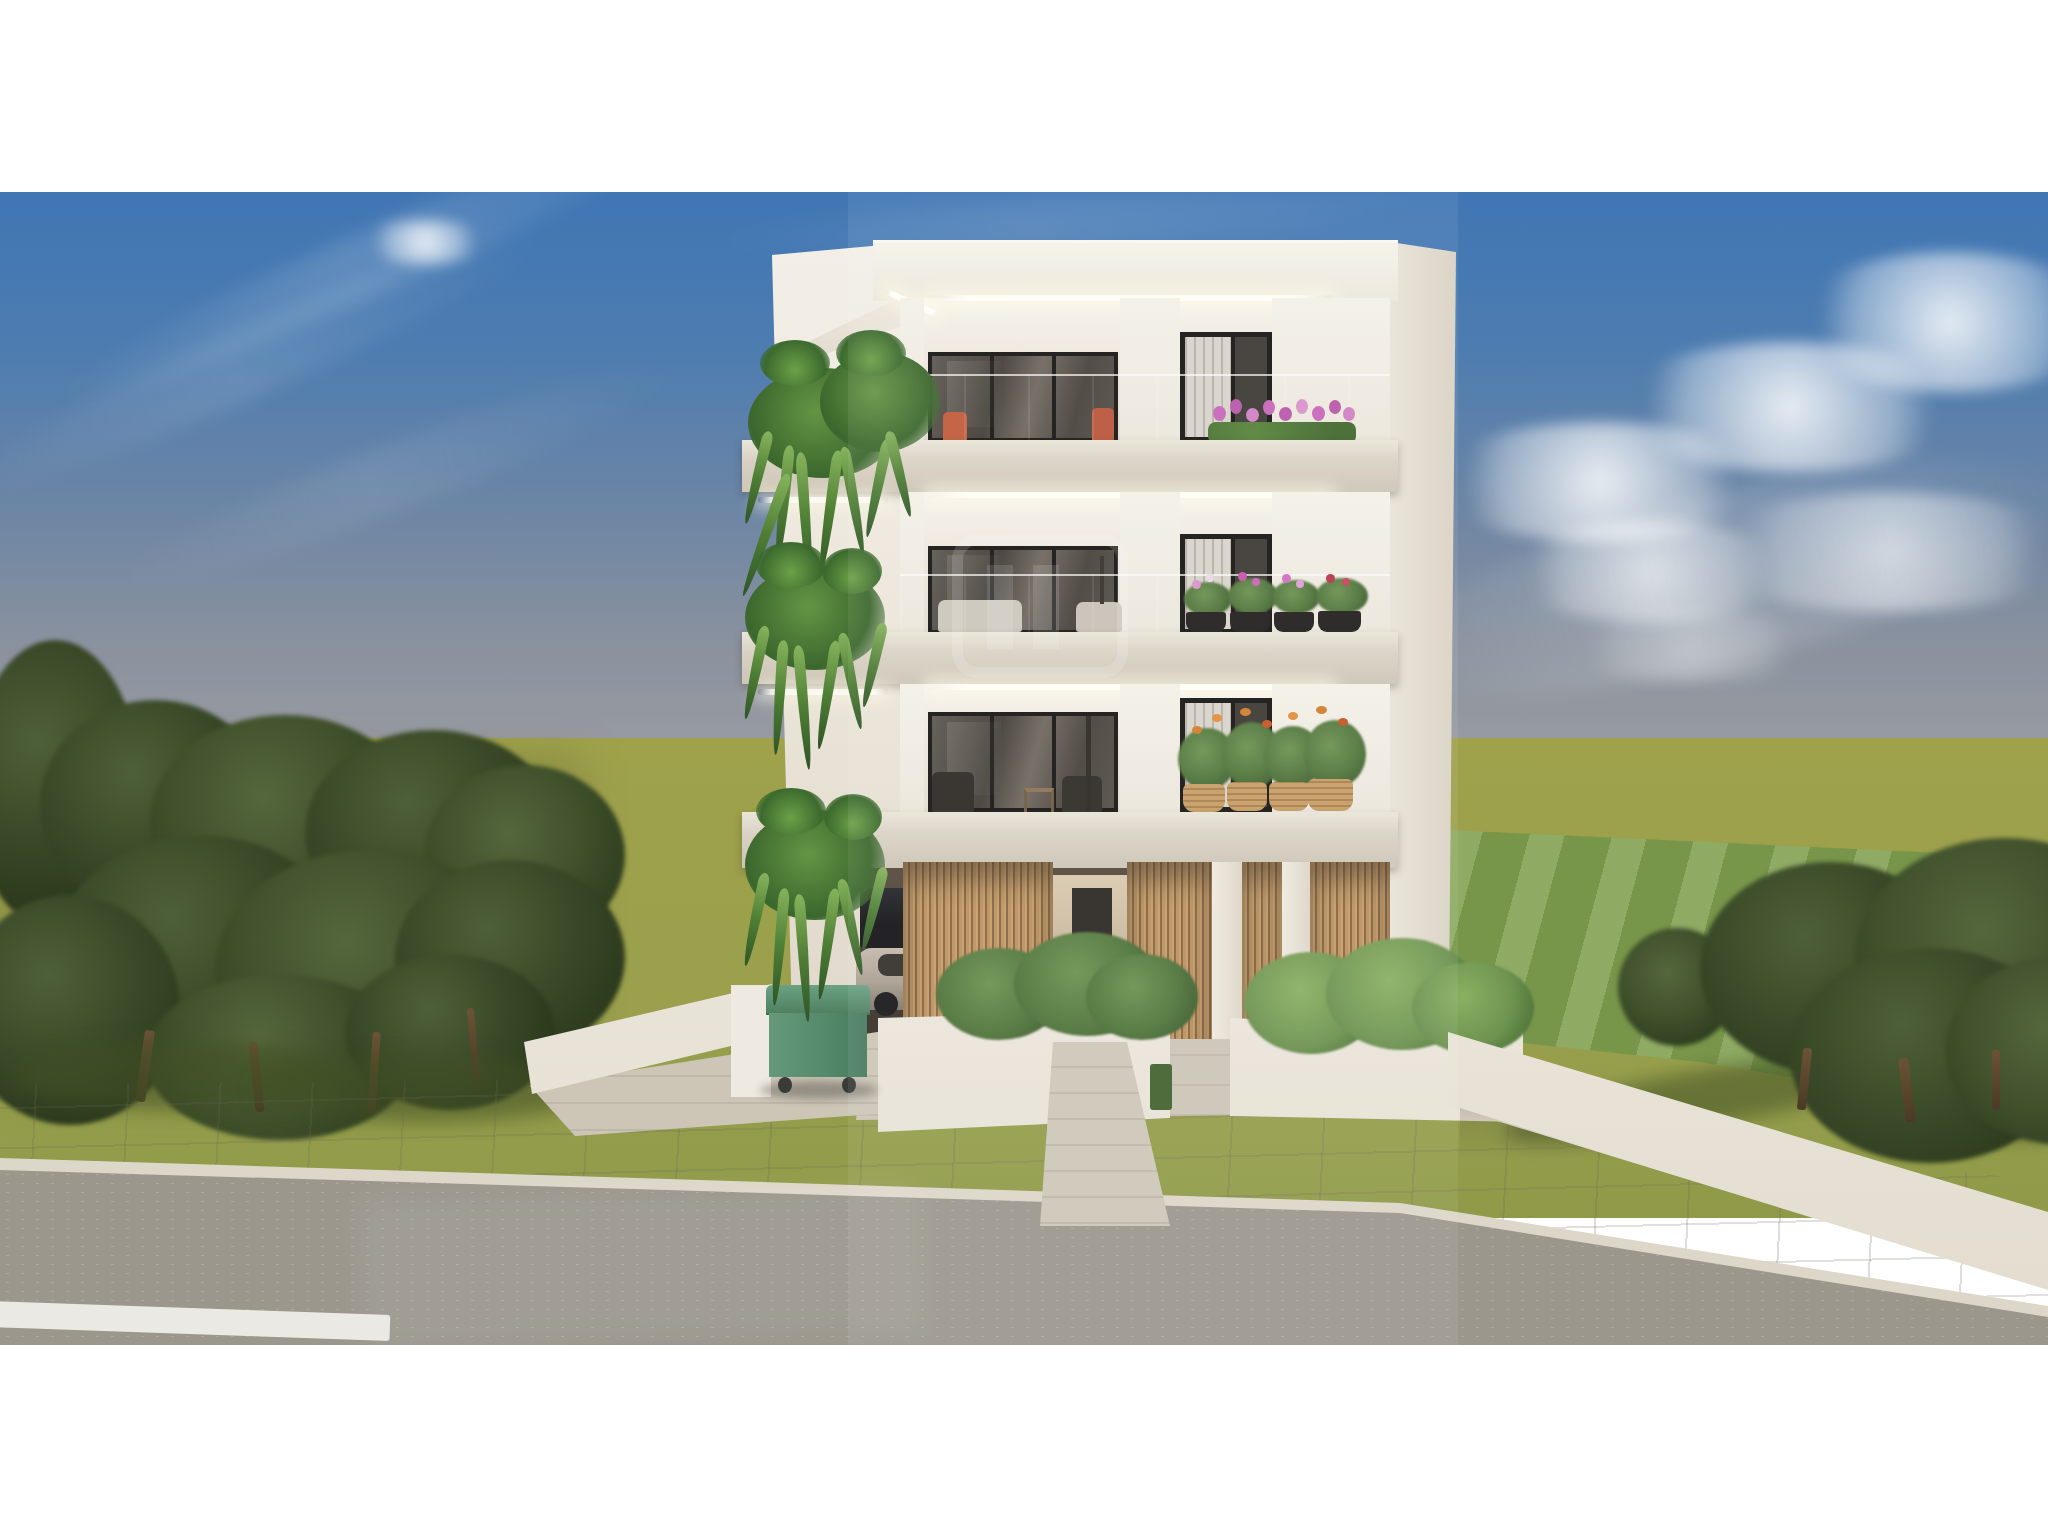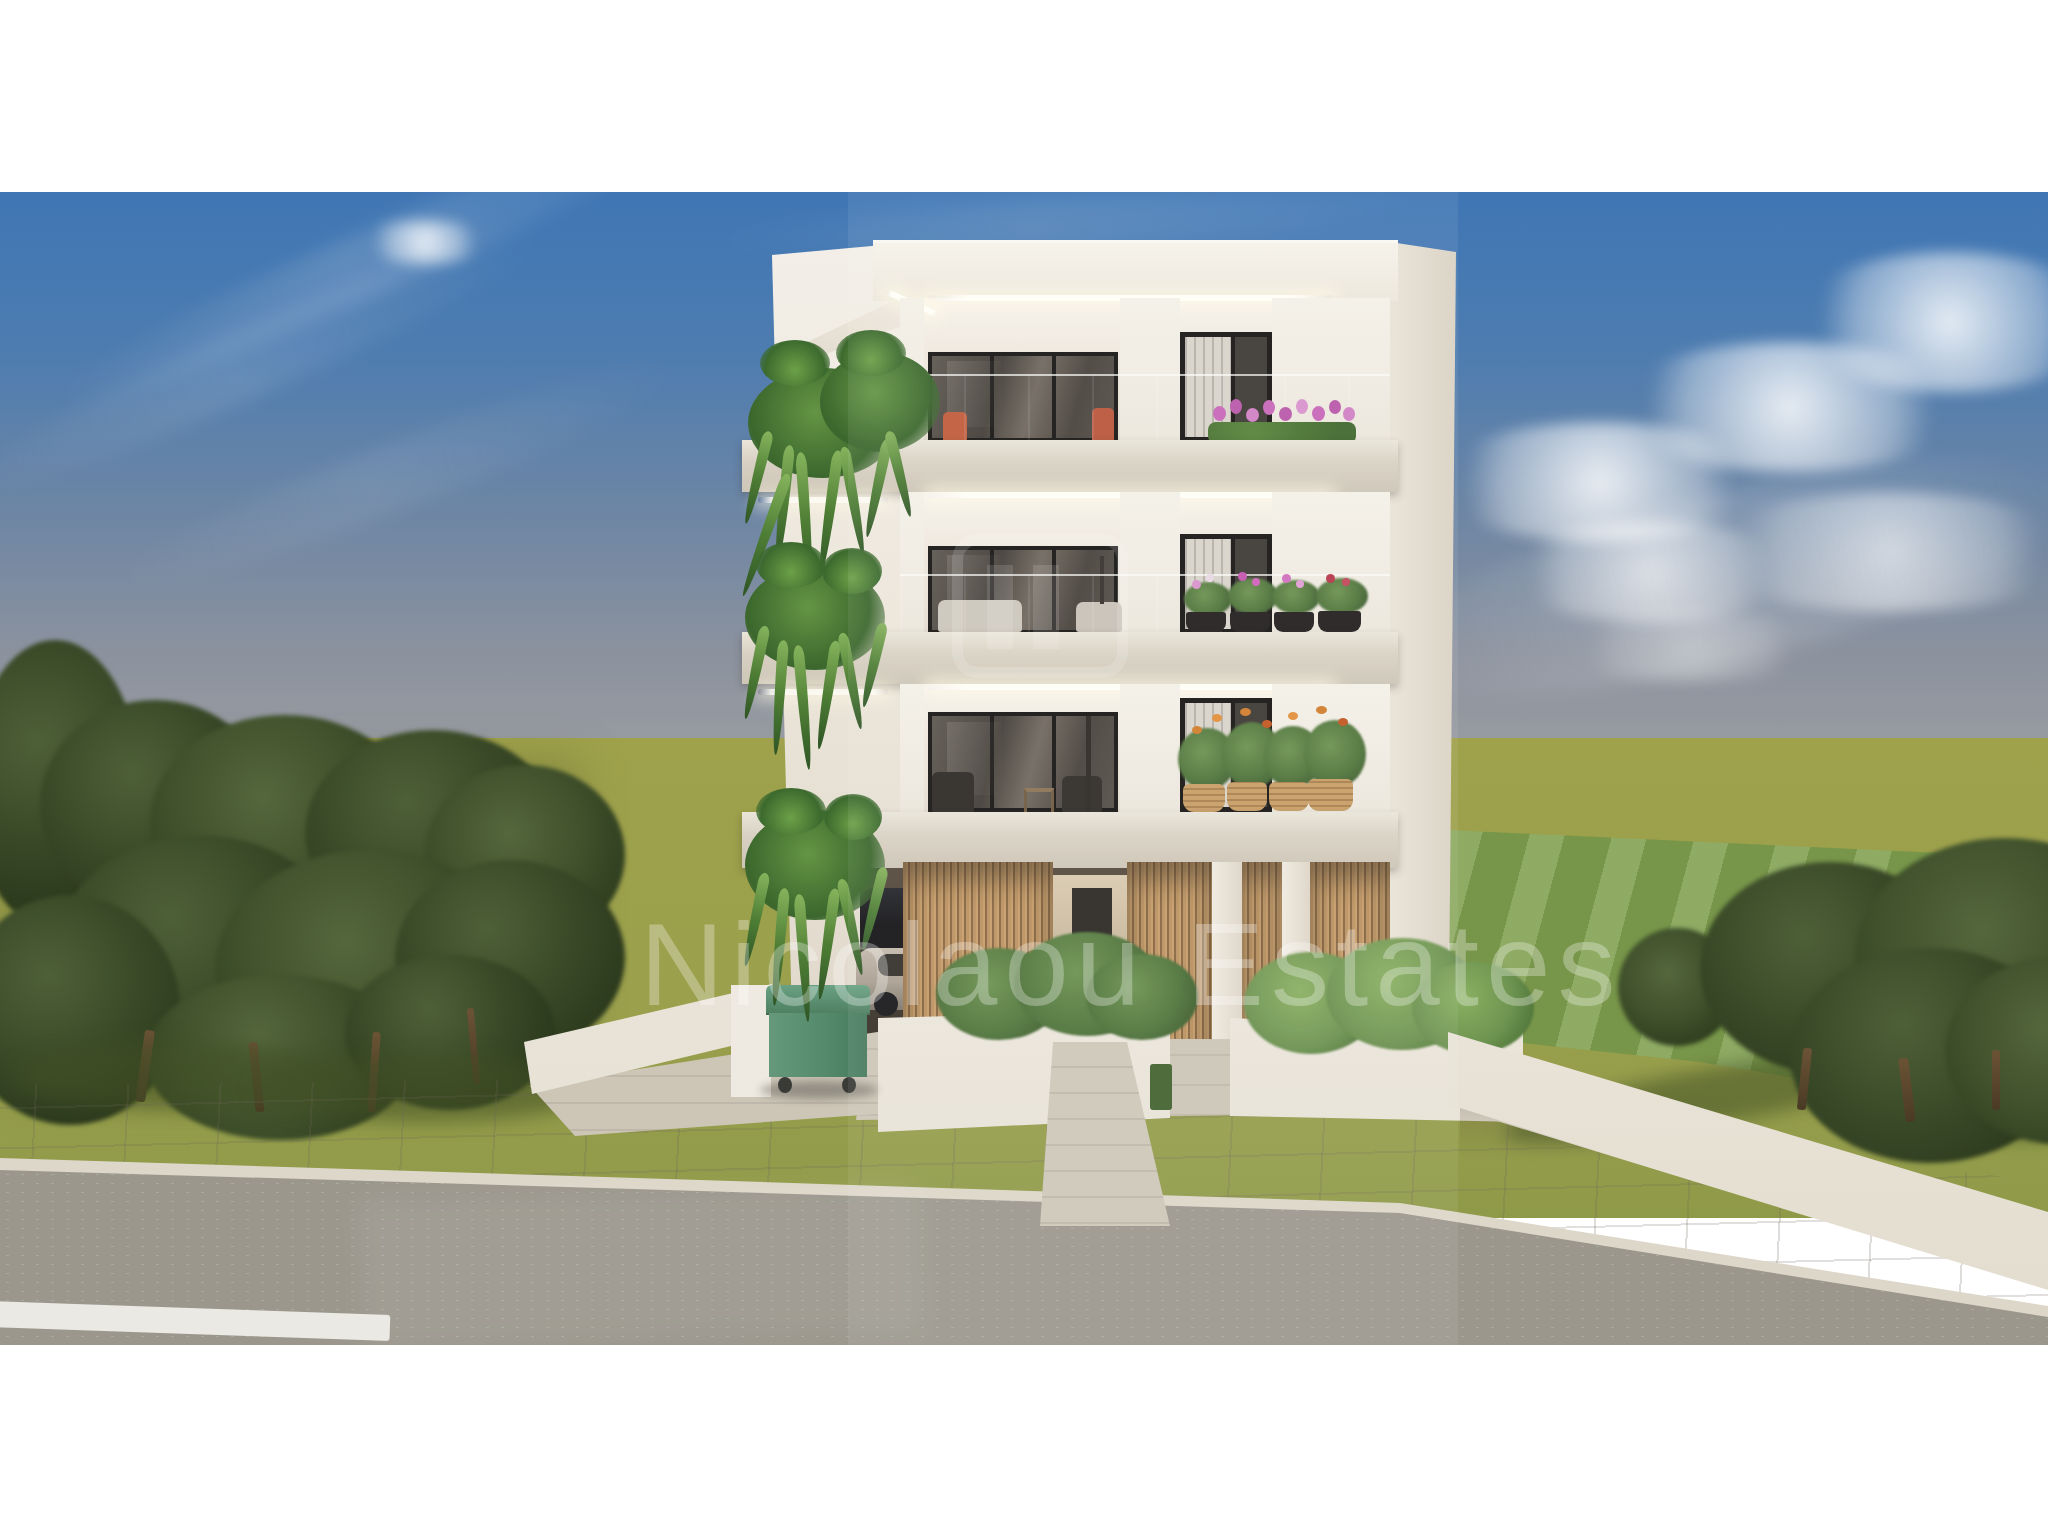--- a/index.html
+++ b/index.html
@@ -335,17 +335,16 @@
     <div class="frond" style="left:822px;top:888px;height:112px;transform:rotate(8deg);"></div>
     <div class="frond" style="left:846px;top:878px;height:98px;transform:rotate(-12deg);"></div>
     <div class="frond" style="left:868px;top:866px;height:86px;transform:rotate(14deg);"></div>
   </div>
 
   <div class="wm-box"></div>
   <div class="wm-logo">
     <div class="abs" style="left:24px;top:20px;width:26px;height:84px;background:rgba(255,255,255,.13);"></div>
     <div class="abs" style="left:70px;top:20px;width:26px;height:84px;background:rgba(255,255,255,.13);"></div>
   </div>
-  <div class="wm-text">Nicolaou Estates</div>
 
   <div class="abs" style="left:0;top:0;width:2048px;height:192px;background:#ffffff;"></div>
   <div class="abs" style="left:0;top:1345px;width:2048px;height:191px;background:#ffffff;"></div>
 </div>
 
 </body></html>

